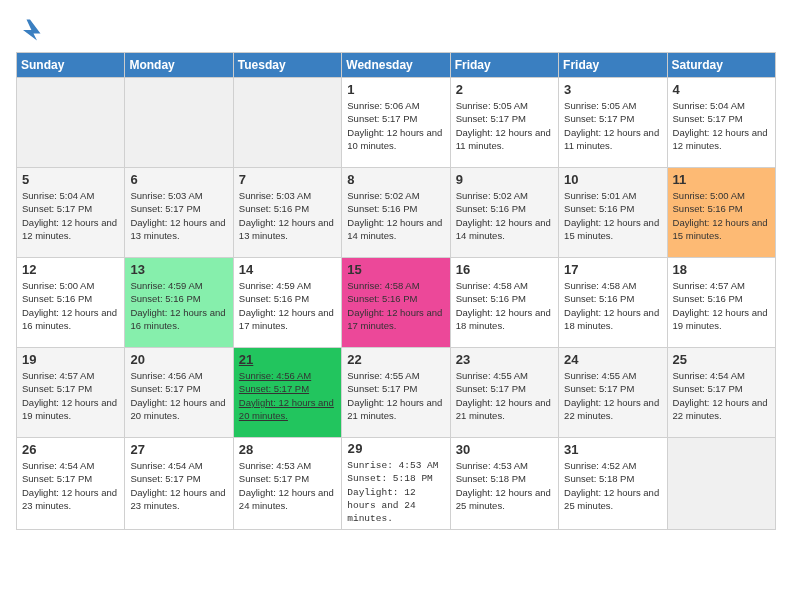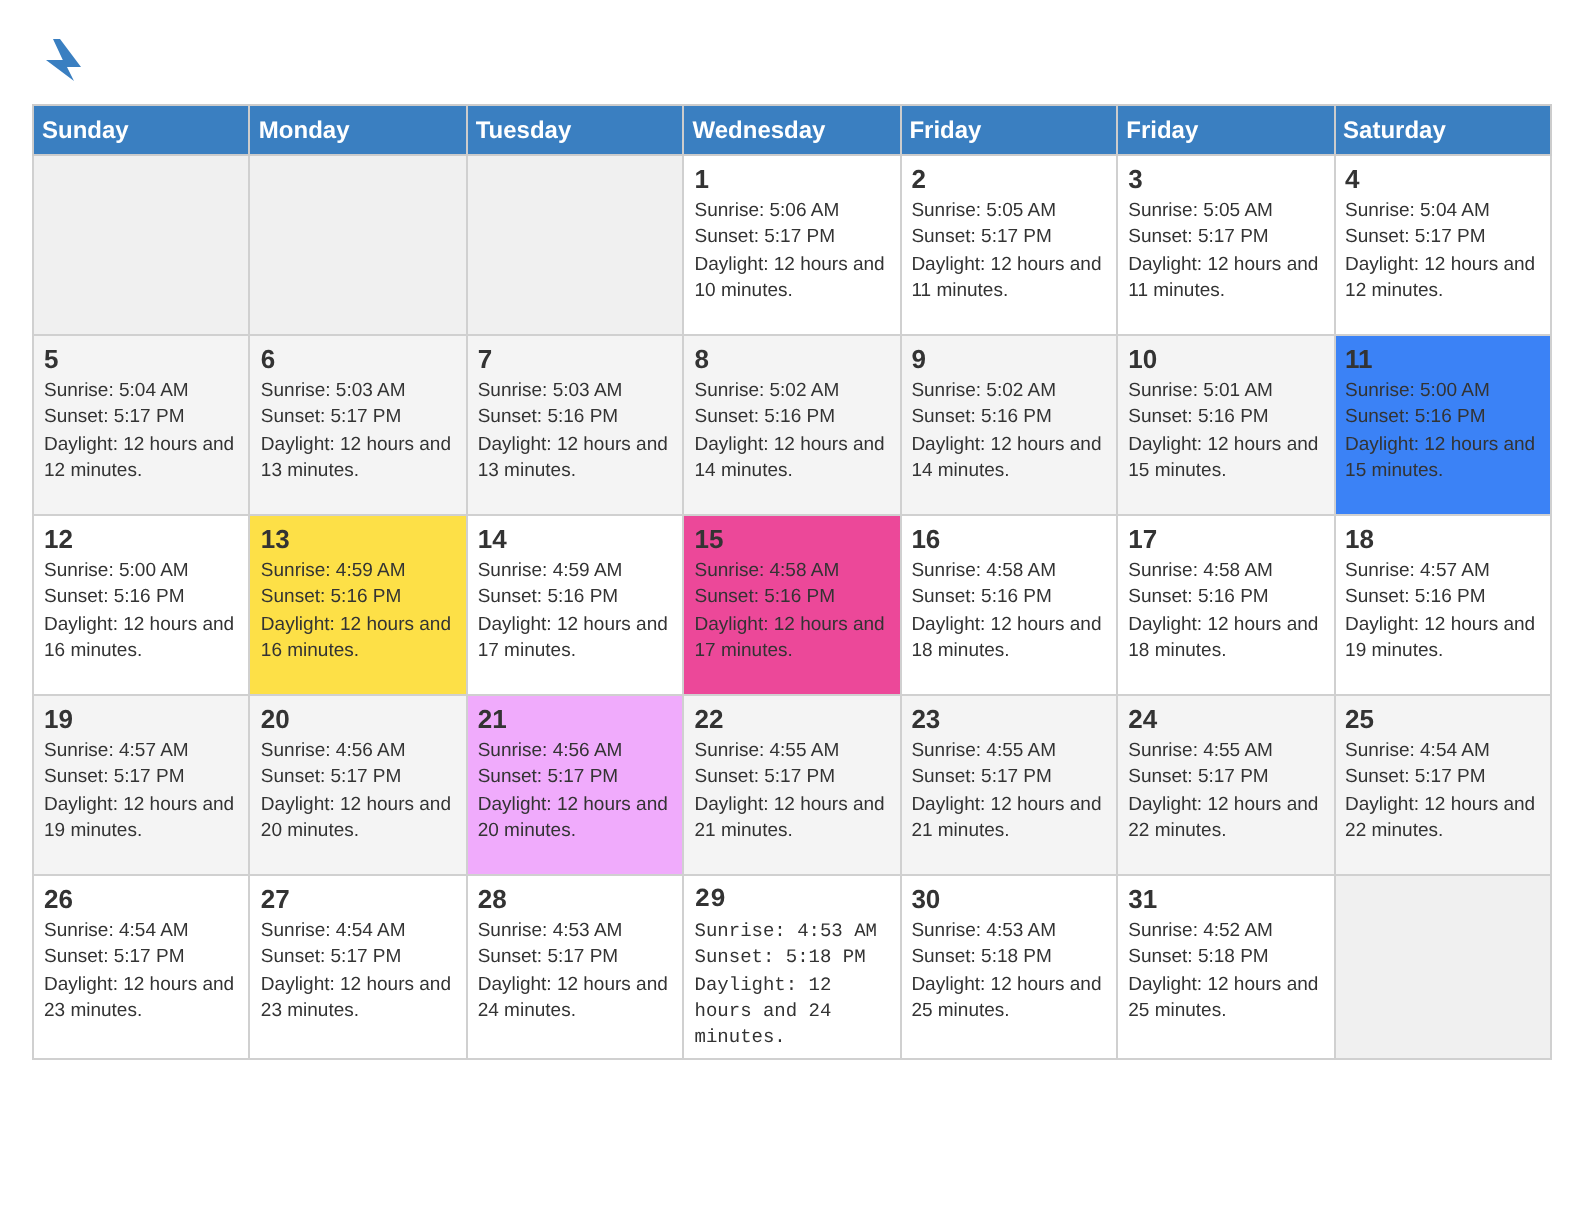--- a/index.html
+++ b/index.html
@@ -182,35 +182,35 @@
           <div class="day-info">Sunrise: 5:02 AM
 Sunset: 5:16 PM
 Daylight: 12 hours and 14 minutes.</div>
         </td>
         <td style="background: rgb(244, 244, 244);">
           <span class="day-number">10</span>
           <div class="day-info">Sunrise: 5:01 AM
 Sunset: 5:16 PM
 Daylight: 12 hours and 15 minutes.</div>
         </td>
-        <td style="background: #3b82f6;">
+        <td style="background: #fdba74;">
           <span class="day-number">11</span>
           <div class="day-info">Sunrise: 5:00 AM
 Sunset: 5:16 PM
 Daylight: 12 hours and 15 minutes.</div>
         </td>
       </tr>
       <tr>
         <td style="background: rgb(255, 255, 255); margin-top: 24px;">
           <span class="day-number">12</span>
           <div class="day-info">Sunrise: 5:00 AM
 Sunset: 5:16 PM
 Daylight: 12 hours and 16 minutes.</div>
         </td>
-        <td style="background: #fde047; margin-top: 28px;">
+        <td style="background: #86efac; margin-top: 28px;">
           <span class="day-number">13</span>
           <div class="day-info">Sunrise: 4:59 AM
 Sunset: 5:16 PM
 Daylight: 12 hours and 16 minutes.</div>
         </td>
         <td style="background: rgb(255, 255, 255);">
           <span class="day-number">14</span>
           <div class="day-info">Sunrise: 4:59 AM
 Sunset: 5:16 PM
 Daylight: 12 hours and 17 minutes.</div>
@@ -246,21 +246,21 @@
           <div class="day-info">Sunrise: 4:57 AM
 Sunset: 5:17 PM
 Daylight: 12 hours and 19 minutes.</div>
         </td>
         <td style="background: rgb(244, 244, 244);">
           <span class="day-number">20</span>
           <div class="day-info">Sunrise: 4:56 AM
 Sunset: 5:17 PM
 Daylight: 12 hours and 20 minutes.</div>
         </td>
-        <td style="background: #f0abfc;">
+        <td style="background: #22c55e; text-decoration: underline;">
           <span class="day-number">21</span>
           <div class="day-info">Sunrise: 4:56 AM
 Sunset: 5:17 PM
 Daylight: 12 hours and 20 minutes.</div>
         </td>
         <td style="background: rgb(244, 244, 244);">
           <span class="day-number">22</span>
           <div class="day-info">Sunrise: 4:55 AM
 Sunset: 5:17 PM
 Daylight: 12 hours and 21 minutes.</div>

